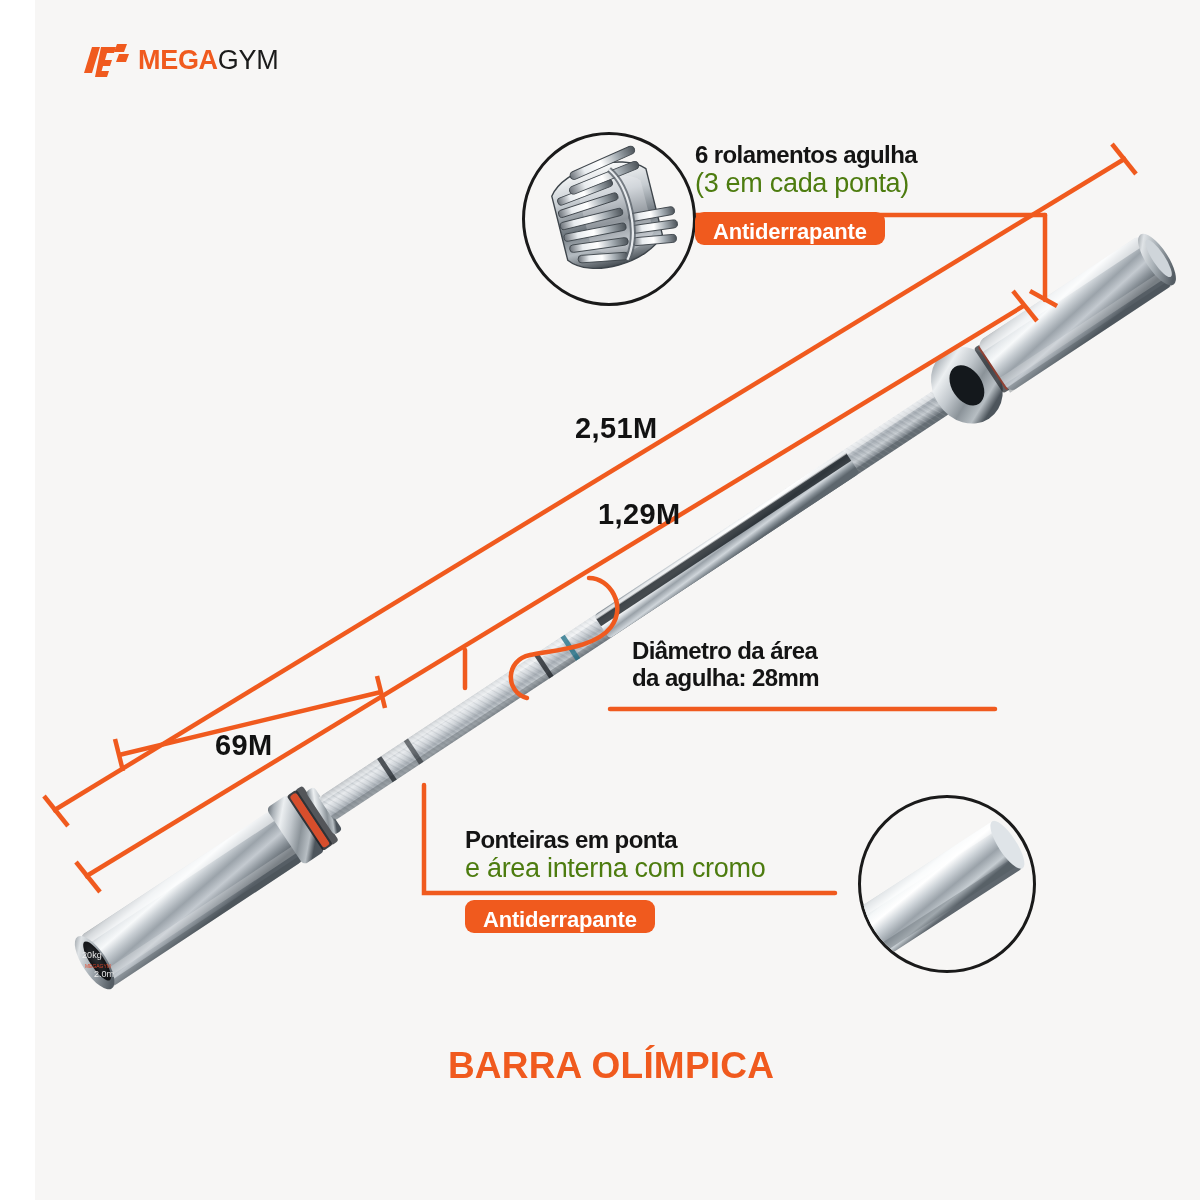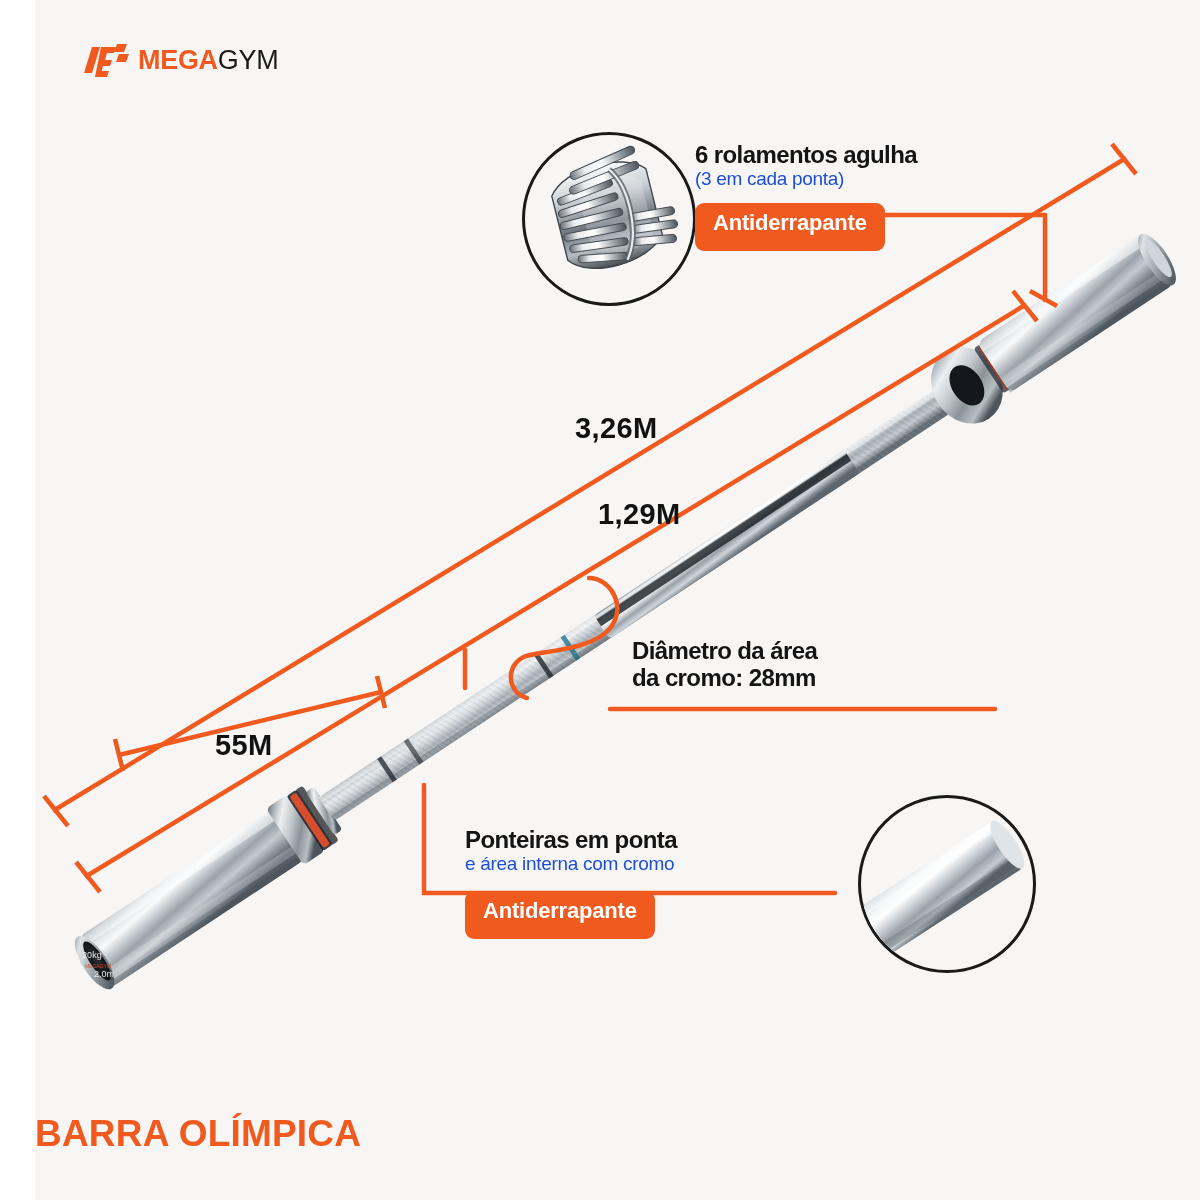--- a/index.html
+++ b/index.html
@@ -60,35 +60,35 @@
   
   .callout-title {
     font-size: 24px;
     font-weight: 700;
     color: #141414;
     letter-spacing: -0.6px;
     line-height: 1.08;
     white-space: nowrap;
   }
   .callout-sub {
-    font-size: 19px;
+    font-size: 27px;
     font-weight: 400;
-    color: #1d4ed8;
+    color: #4d7c0f;
     letter-spacing: -0.3px;
     line-height: 1.12;
     white-space: nowrap;
   }
   .badge {
     display: inline-block;
     background: #F05A1E;
     color: #ffffff;
     font-size: 22px;
     font-weight: 700;
     letter-spacing: -0.2px;
-    padding: 7px 18px 15px 18px;
+    padding: 7px 18px 0 18px;
     border-radius: 9px;
     white-space: nowrap;
   }
 
   #callout-bearings {
     position: absolute;
     left: 660px;
     top: 142px;
     width: 420px;
   }
@@ -120,22 +120,23 @@
     white-space: nowrap;
   }
   #dim-220 { left: 540px; top: 412px; }
   #dim-129 { left: 563px; top: 498px; }
   #dim-49  { left: 180px; top: 729px; }
 
   
   #footer {
     position: absolute;
     left: 0;
-    top: 1115px;
+    top: 1047px;
     width: 1152px;
+    text-align: center;
   }
   #footer-title {
     font-size: 37px;
     font-weight: 700;
     color: #F05A1E;
     letter-spacing: 0.2px;
     line-height: 1;
   }
   #footer-sub {
     margin-top: 11px;
@@ -398,30 +399,30 @@
   </div>
 
   <div id="callout-bearings">
     <div class="callout-title">6 rolamentos agulha</div>
     <div class="callout-sub">(3 em cada ponta)</div>
     <span class="badge">Antiderrapante</span>
   </div>
 
   <div id="callout-diameter">
     <div class="callout-title">Diâmetro da área</div>
-    <div class="callout-title">da cromo: 28mm</div>
+    <div class="callout-title">da agulha: 28mm</div>
   </div>
 
   <div id="callout-tips">
     <div class="callout-title">Ponteiras em ponta</div>
     <div class="callout-sub">e área interna com cromo</div>
     <span class="badge">Antiderrapante</span>
   </div>
 
-  <div class="dim-label" id="dim-220">3,26M</div>
+  <div class="dim-label" id="dim-220">2,51M</div>
   <div class="dim-label" id="dim-129">1,29M</div>
-  <div class="dim-label" id="dim-49">55M</div>
+  <div class="dim-label" id="dim-49">69M</div>
 
   <div id="footer">
     <div id="footer-title">BARRA OLÍMPICA</div>
   </div>
 
 </div>
 
 </body></html>

